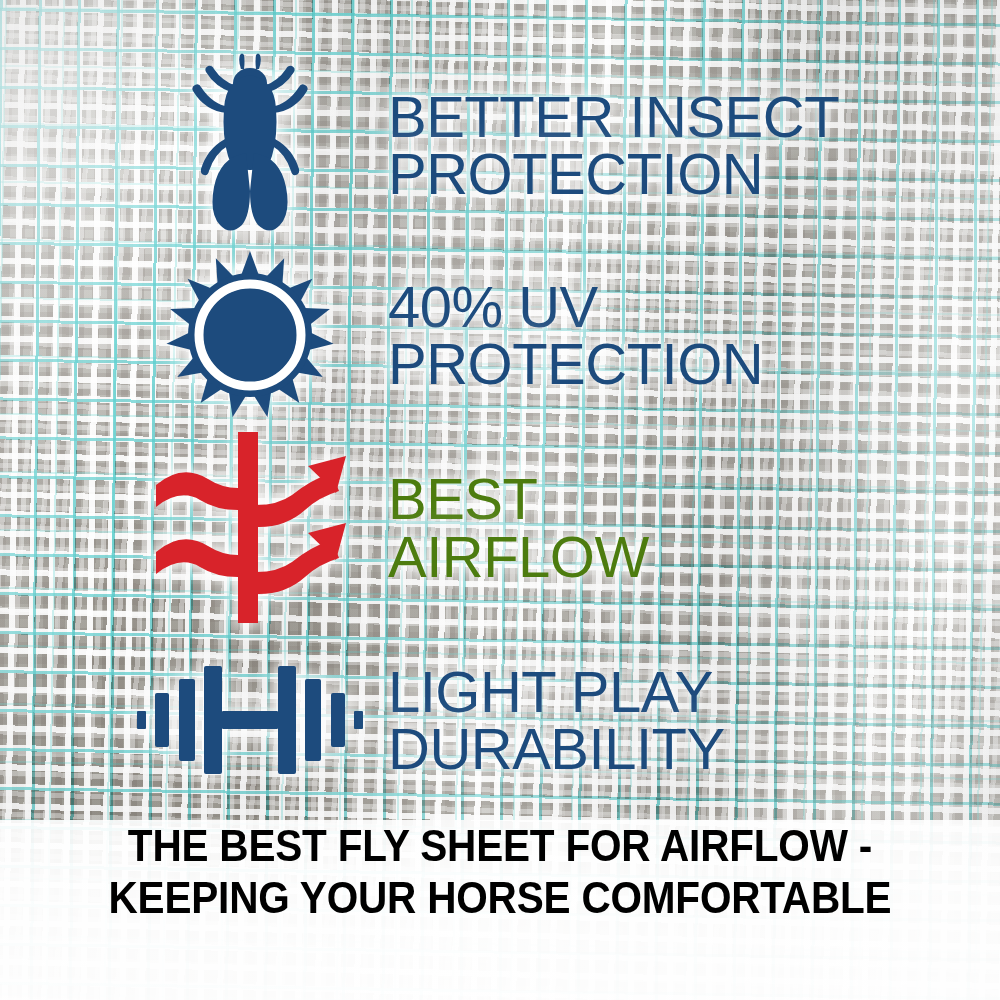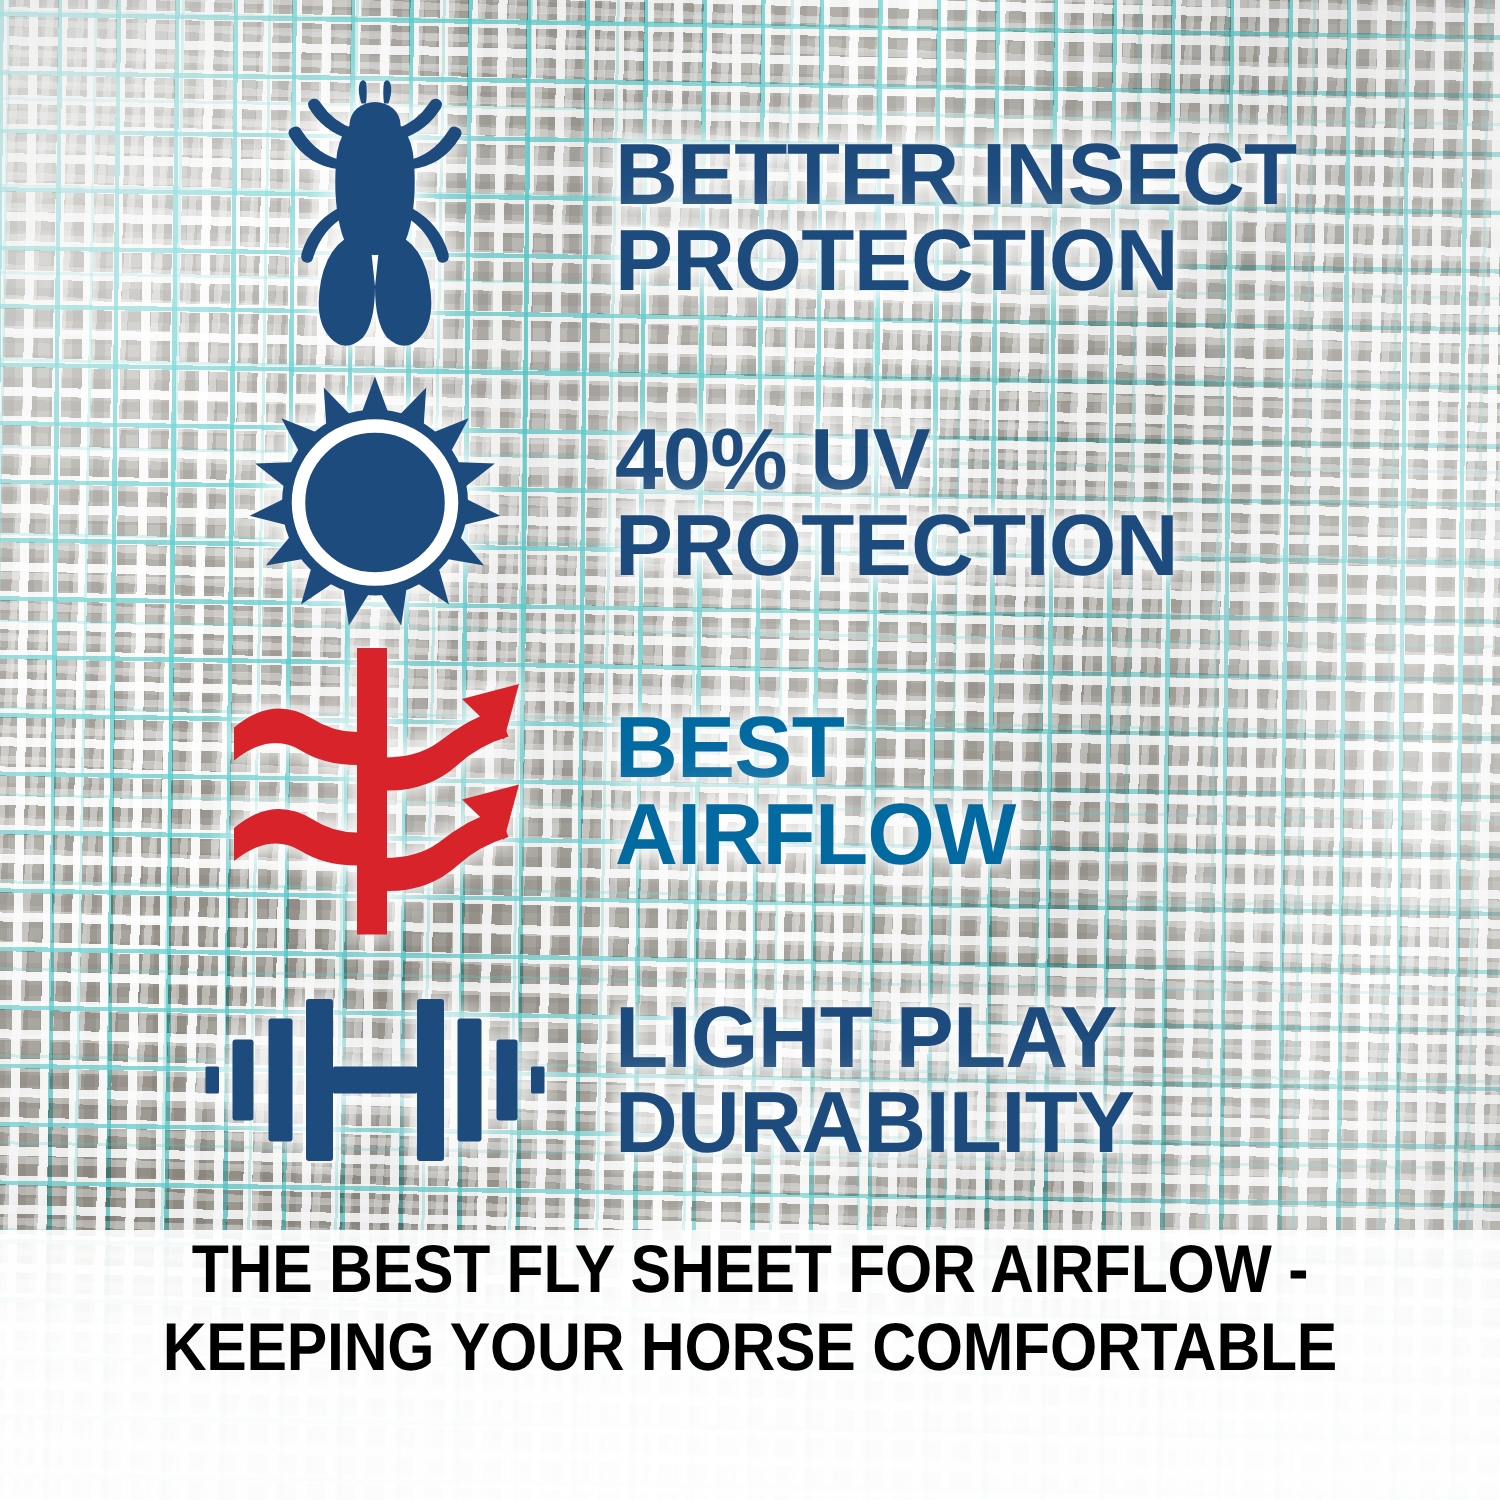--- a/index.html
+++ b/index.html
@@ -113,34 +113,34 @@
     justify-content: center;
     margin-left: 130px;
   }
   .feature-icon svg {
     display: block;
     filter: drop-shadow(0 0 7px rgba(255,255,255,0.95))
             drop-shadow(0 0 14px rgba(255,255,255,0.75));
   }
   .feature-text {
     position: relative;
-    margin-left: 40px;
-    font-weight: 700;
+    margin-left: 18px;
+    font-weight: 400;
     font-size: 57px;
     line-height: 0.99;
     letter-spacing: -0.5px;
     white-space: pre-line;
     text-shadow:
       0 0 9px rgba(255,255,255,0.98),
       0 0 18px rgba(255,255,255,0.92),
       0 0 30px rgba(255,255,255,0.75),
       0 0 46px rgba(255,255,255,0.55);
   }
   .navy { color: #1d4b7d; }
-  .red  { color: #0369a1; }
+  .red  { color: #4d7c0f; }
 
   #row-insect     { top: 45px;  height: 200px; }
   #row-uv         { top: 240px; height: 190px; }
   #row-airflow    { top: 425px; height: 205px; }
   #row-durability { top: 625px; height: 190px; }
 
   #row-insect .feature-text     { font-size: 58px; }
   #row-uv .feature-text         { font-size: 58px; }
   #row-airflow .feature-text    { font-size: 58px; }
   #row-durability .feature-text { font-size: 58px; }

